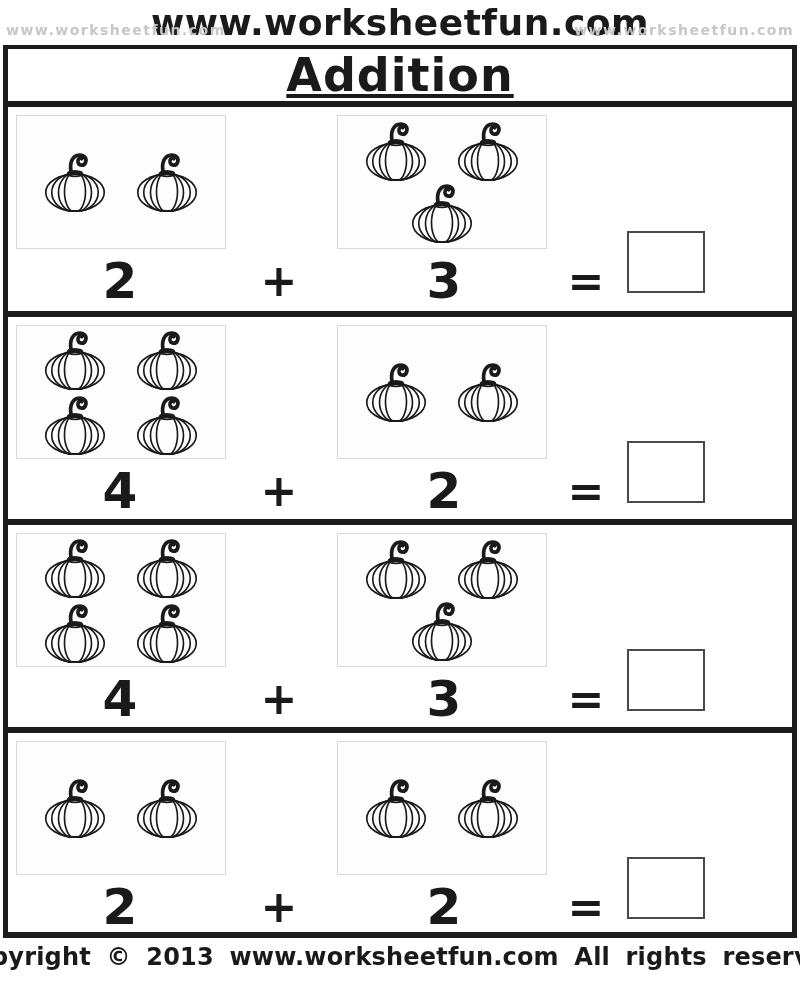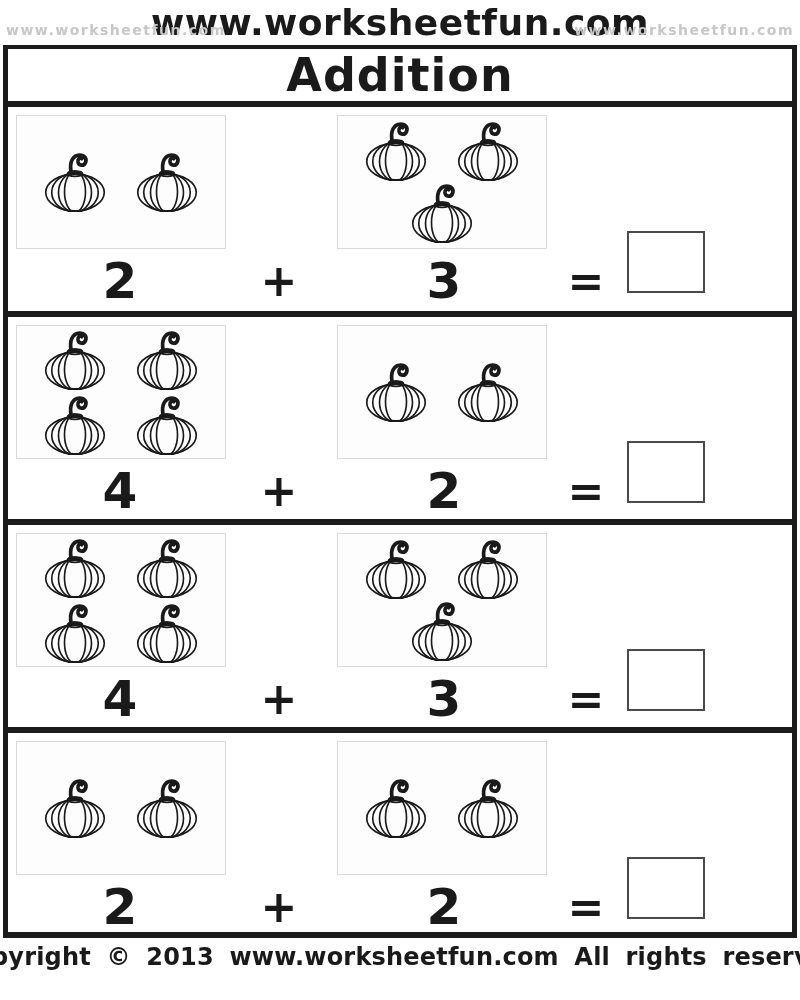--- a/index.html
+++ b/index.html
@@ -32,21 +32,21 @@
   .wm-right{right:6px;}
   
   .frame{
     margin:0 3px;
     border:solid var(--frame);
     border-width:4px 5px 6px 5px;
     background:#fff;
   }
   .title-row{
     height:52px;display:flex;align-items:center;justify-content:center;
-    font-size:46px;font-weight:bold;letter-spacing:1px;
+    font-size:46px;font-weight:bold;letter-spacing:1px;text-decoration:underline;
   }
   .problem-row{position:relative;border-top:6px solid var(--frame);height:210px;background:#fff;}
   .problem-row.r2,.problem-row.r3{height:208px;}
   .problem-row.r4{height:205px;}
   .img-box{
     position:absolute;top:8px;width:210px;height:134px;
     background:var(--boxfill);border:1px solid var(--boxborder);
     display:flex;flex-wrap:wrap;align-content:center;justify-content:space-evenly;
     row-gap:2px;padding:2px 4px;
   }

